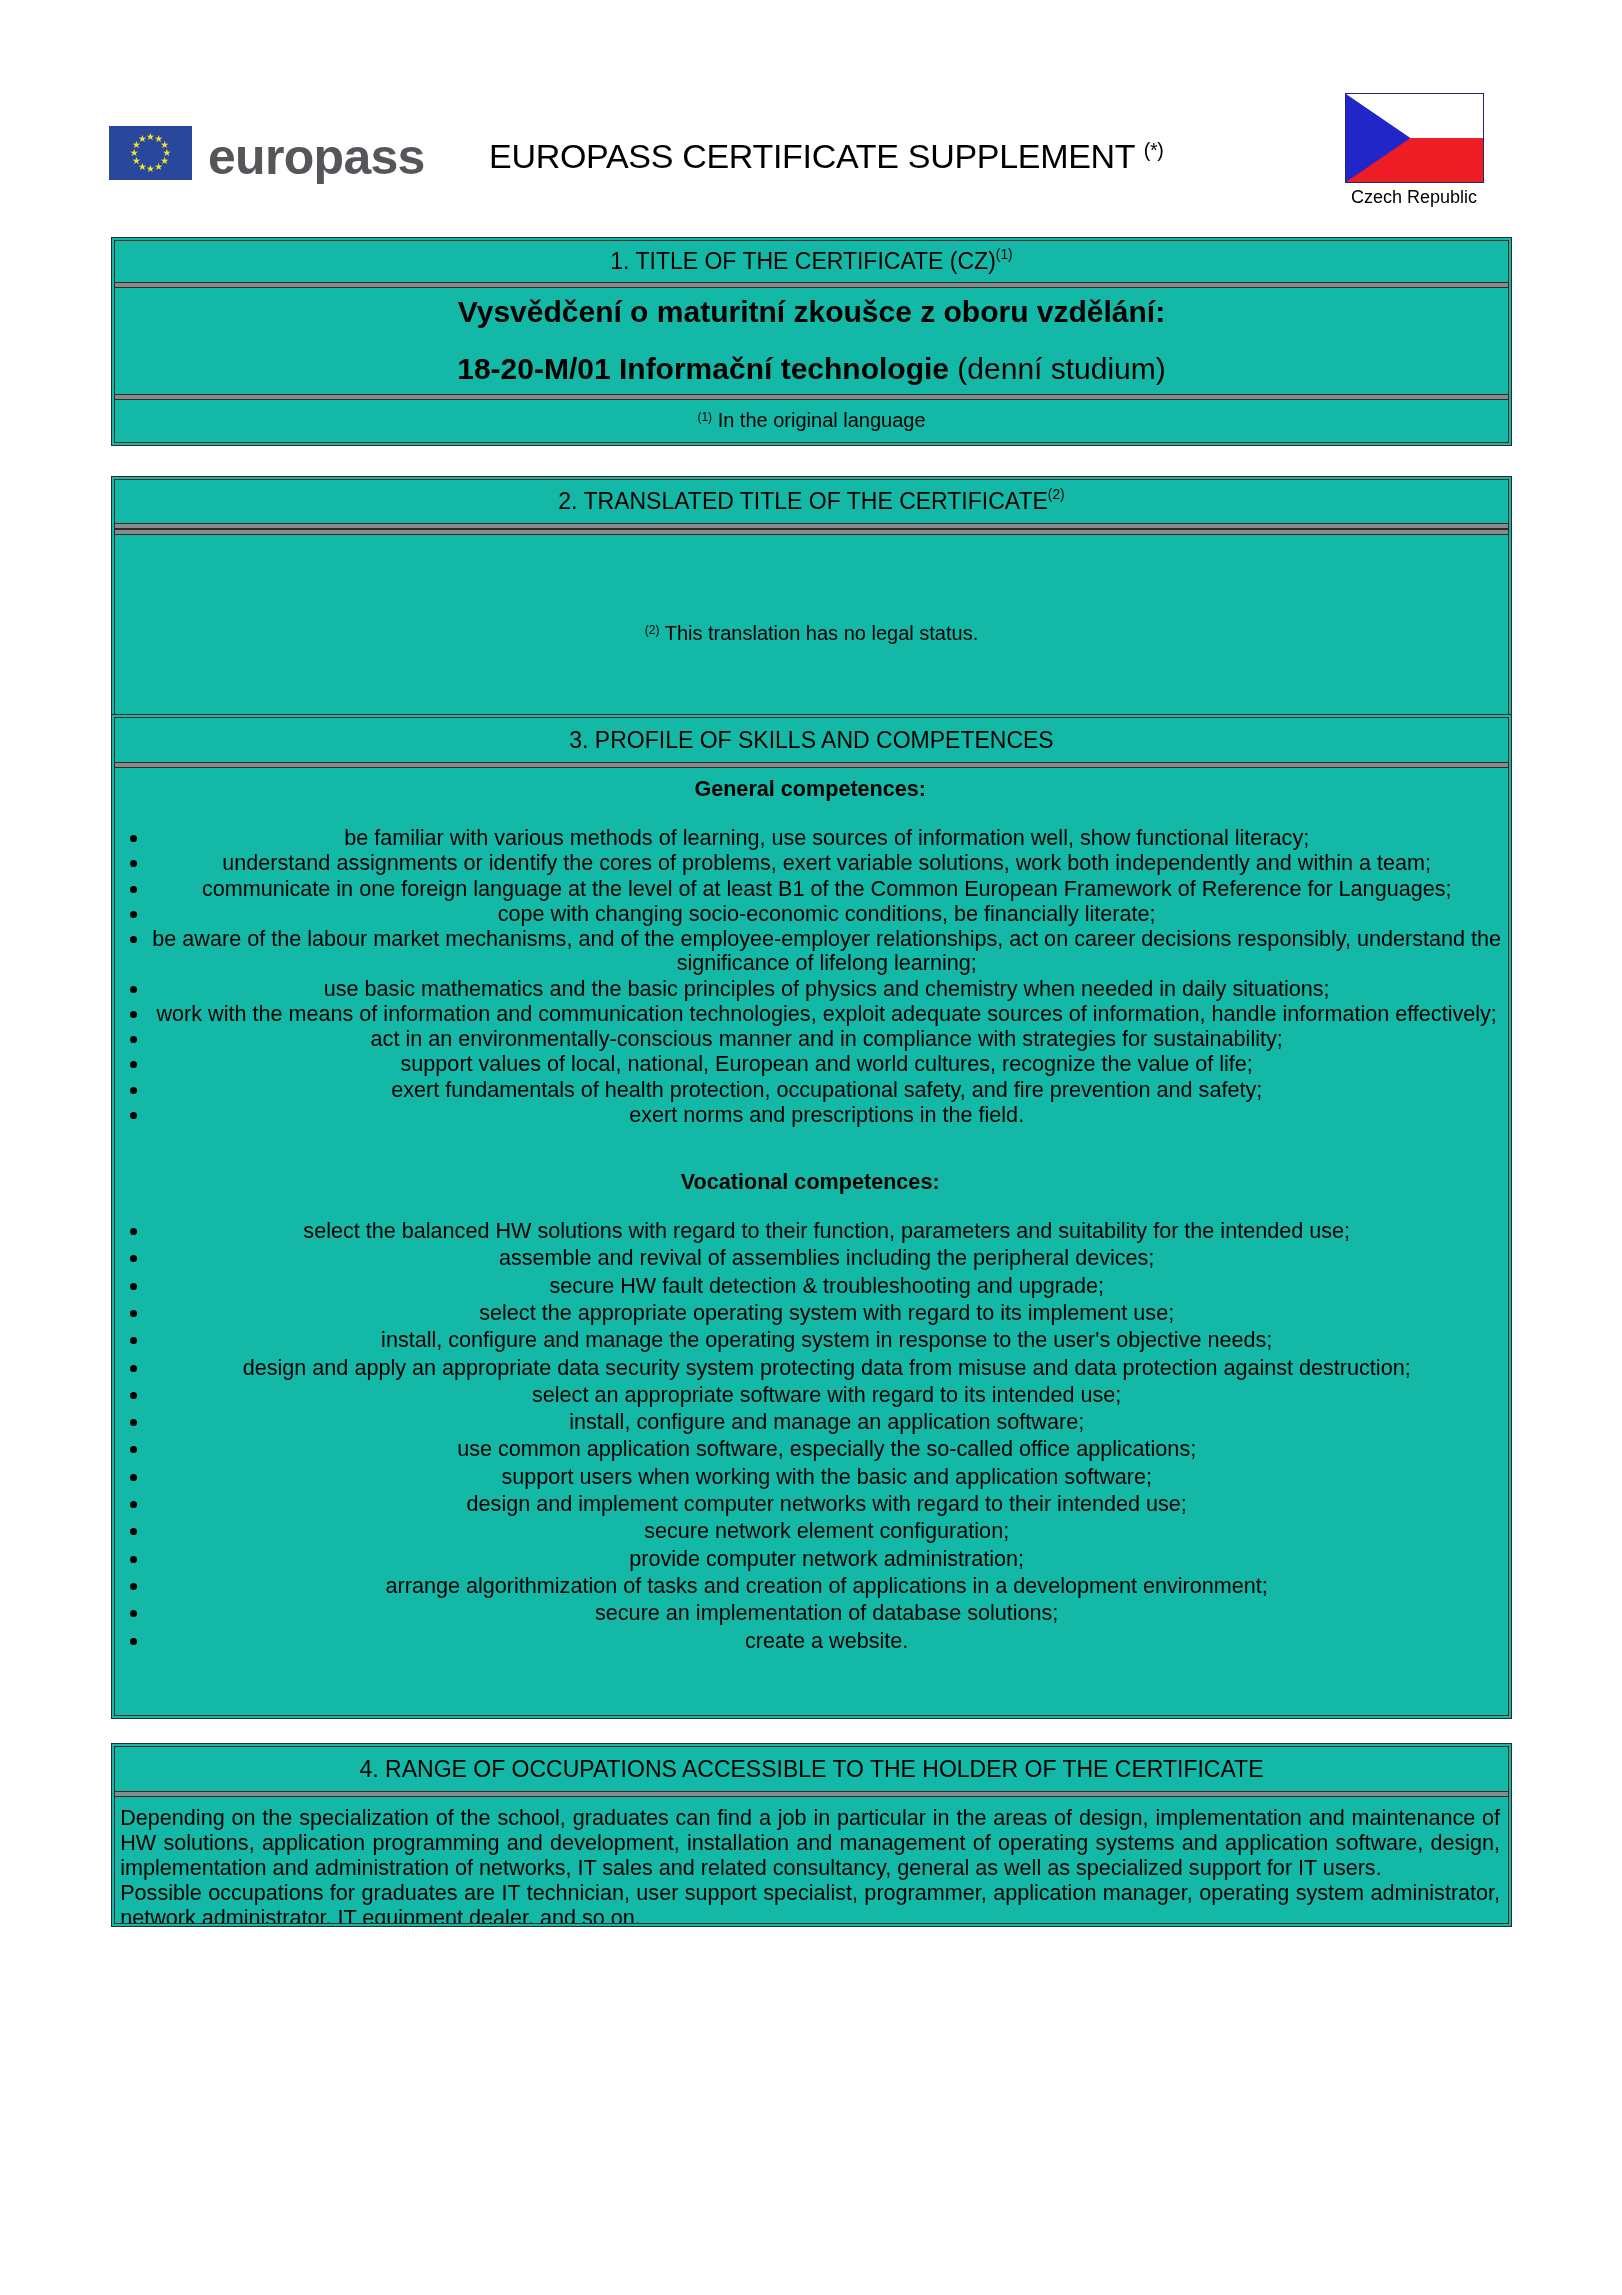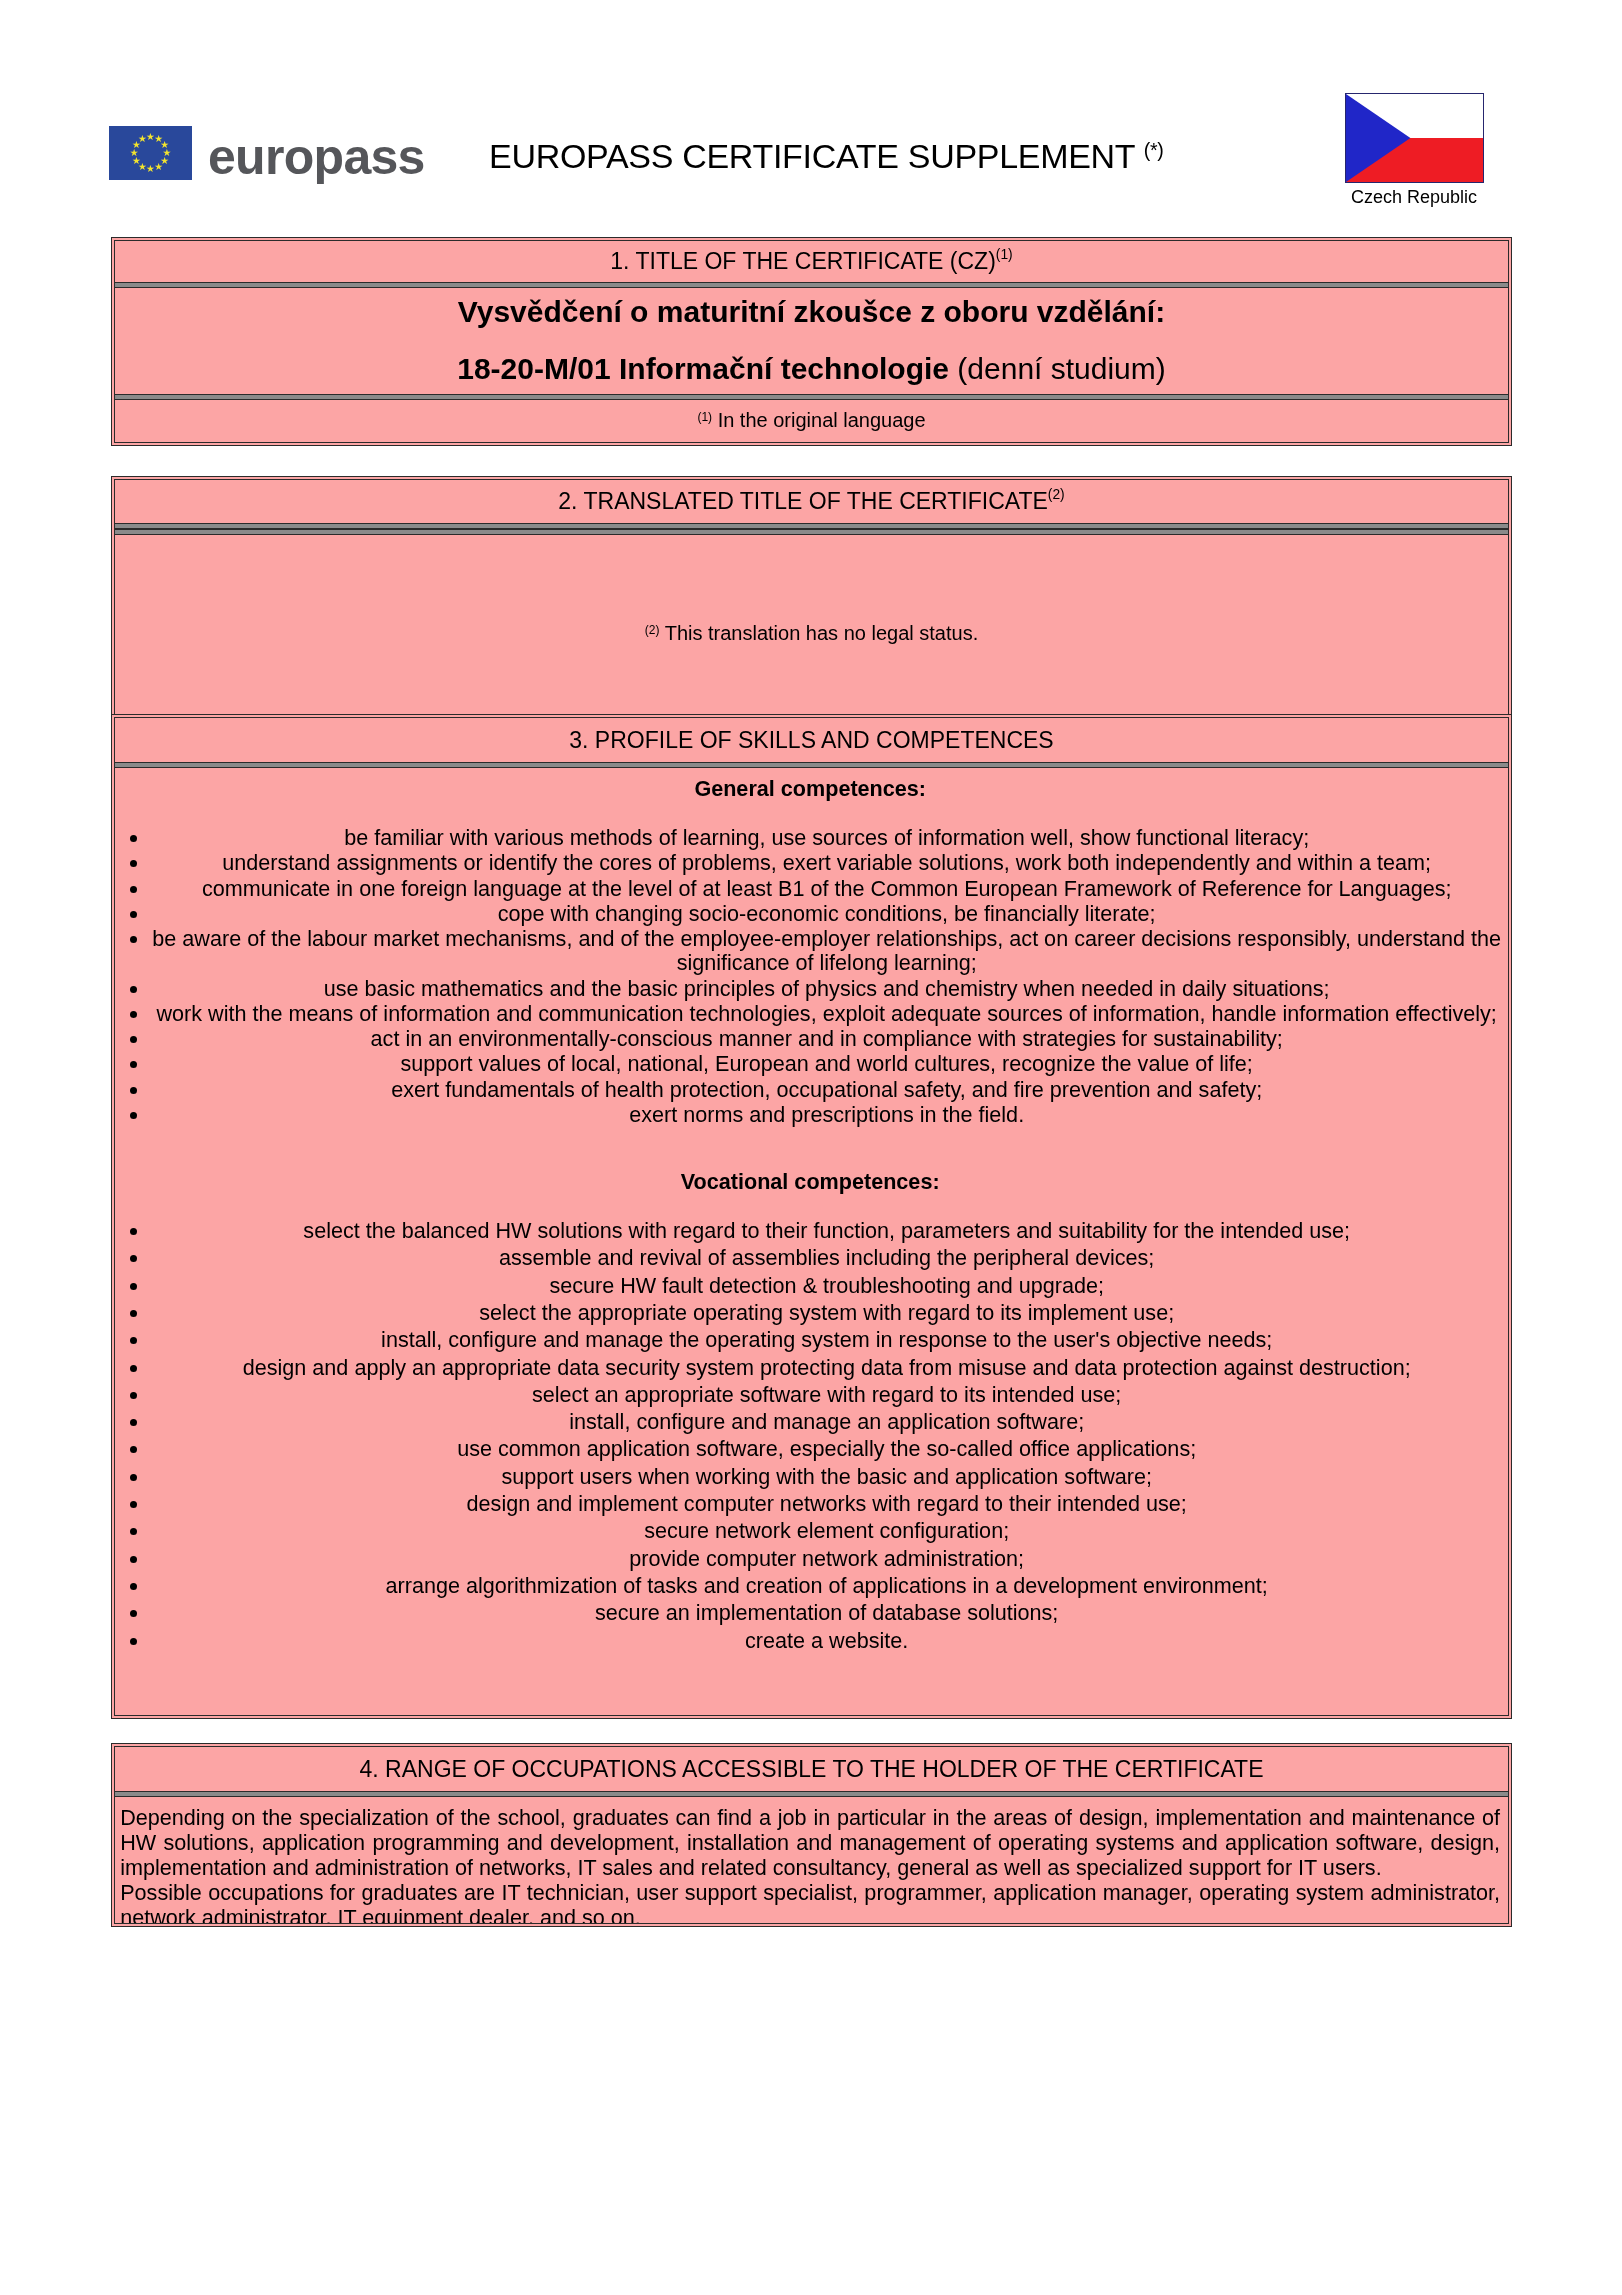--- a/index.html
+++ b/index.html
@@ -35,21 +35,21 @@
   .cz-blue  { position:absolute; left:0; top:0; width:100%; height:100%;
               clip-path:polygon(0 0, 47% 50%, 0 100%); }
   .cz-caption {
     position:absolute; left:1316px; top:188px; width:196px; text-align:center;
     font-size:18px; line-height:1.1;
   }
 
   
   .sect {
     position:absolute; left:111px; width:1401px; box-sizing:border-box;
-    border:1.3px solid #2b2b2b; background:#fca5a5;
+    border:1.3px solid #2b2b2b; background:#14b8a6;
   }
   .sect-inner {
     position:absolute; left:2px; top:2px; right:2px; bottom:2px;
     border:1.3px solid #2b2b2b; display:flex; flex-direction:column; overflow:hidden;
   }
   .sep {
     flex:0 0 5.9px; background:#8a8a8a; box-sizing:border-box;
     border-top:1.3px solid #2b2b2b; border-bottom:1.3px solid #2b2b2b;
   }
   .row-head {

